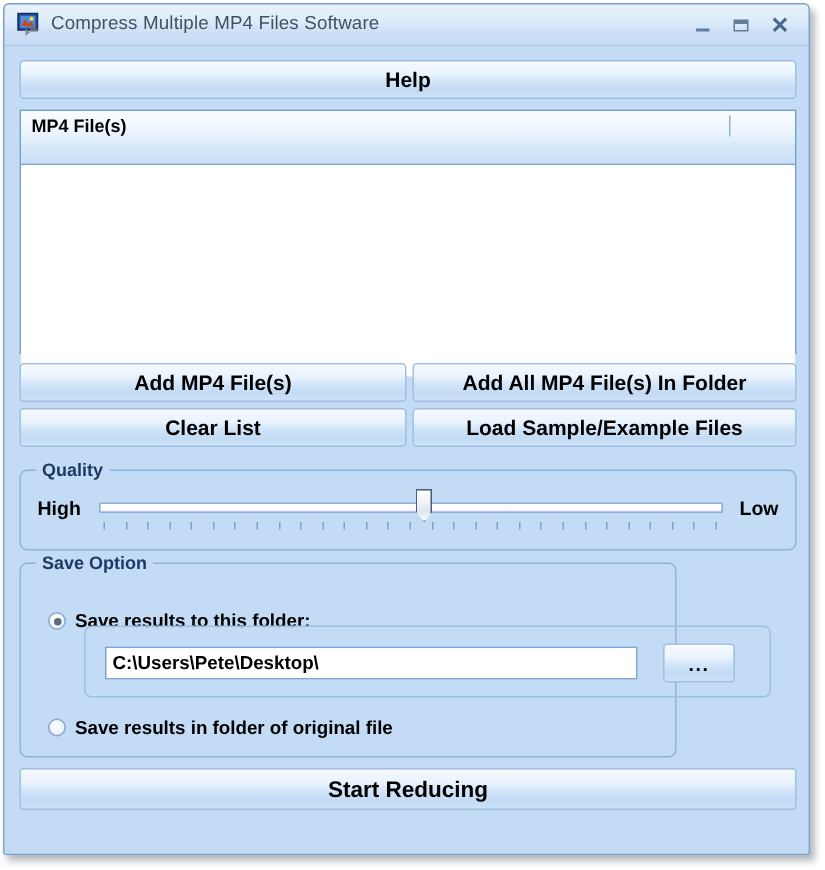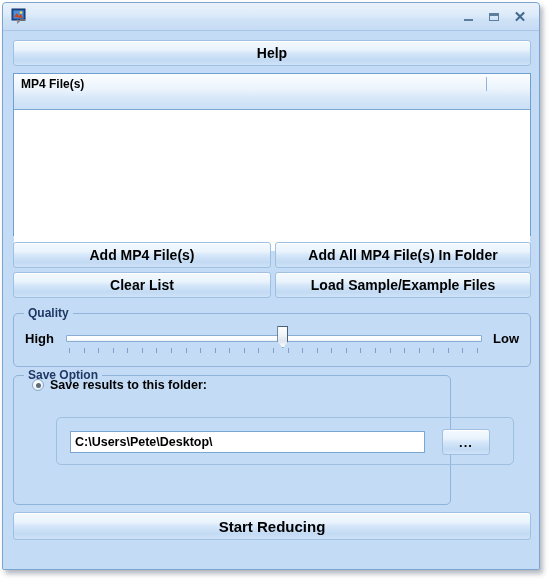--- a/index.html
+++ b/index.html
@@ -267,21 +267,21 @@
     height: 5px;
     border-radius: 50%;
     background: #5d6b7a;
   }
   .radio-label {
     font-size: 12.5px;
     font-weight: bold;
     color: #000;
     white-space: nowrap;
   }
-  .radio-row-1 { left: 18px; top: 2px; align-items: center; }
+  .radio-row-1 { left: 18px; top: 31px; align-items: center; }
   .radio-row-2 { left: 18px; top: 102px; }
 
   .folder-box {
     position: absolute;
     left: 42px;
     top: 41px;
     width: 458px;
     height: 48px;
     border: 1px solid #9dbfe0;
     border-radius: 5px;
@@ -351,20 +351,21 @@
     <span class="title-icon">
       <svg width="17" height="17" viewBox="0 0 17 17">
         <rect x="1" y="1" width="13" height="11" fill="#1f4e9c" stroke="#123063" stroke-width="1"></rect>
         <rect x="2.5" y="2.5" width="10" height="8" fill="#4f8fd6"></rect>
         <path d="M3 9 L6 5 L8 8 L10 6 L12 10 Z" fill="#c9461f"></path>
         <circle cx="10" cy="4.5" r="1.3" fill="#f5e04a"></circle>
         <path d="M6 11 L6 16 L9 13.5 Z" fill="#8a8a8a"></path>
         <rect x="9" y="11" width="5" height="2" fill="#6e6e6e"></rect>
       </svg>
     </span>
+    <span class="title-text">Compress Multiple MP4 Files Software</span>
     <div class="win-btns">
       <div class="win-btn min"></div>
       <div class="win-btn max"></div>
       <div class="win-btn close">✕</div>
     </div>
   </div>
 
   <div class="client">
 
     <div class="btn help-btn">Help</div>
@@ -429,19 +430,23 @@
       <div class="radio-row radio-row-1">
         <span class="radio checked"></span>
         <span class="radio-label">Save results to this folder:</span>
       </div>
 
       <div class="folder-box">
         <input class="path-input" type="text" value="C:\Users\Pete\Desktop\" style="">
         <div class="btn browse-btn">...</div>
       </div>
 
+      <div class="radio-row radio-row-2">
+        <span class="radio"></span>
+        <span class="radio-label">Save results in folder of original file</span>
+      </div>
     </div>
 
     <div class="btn start-btn">Start Reducing</div>
 
 
   </div>
 </div>
 
 </body></html>

